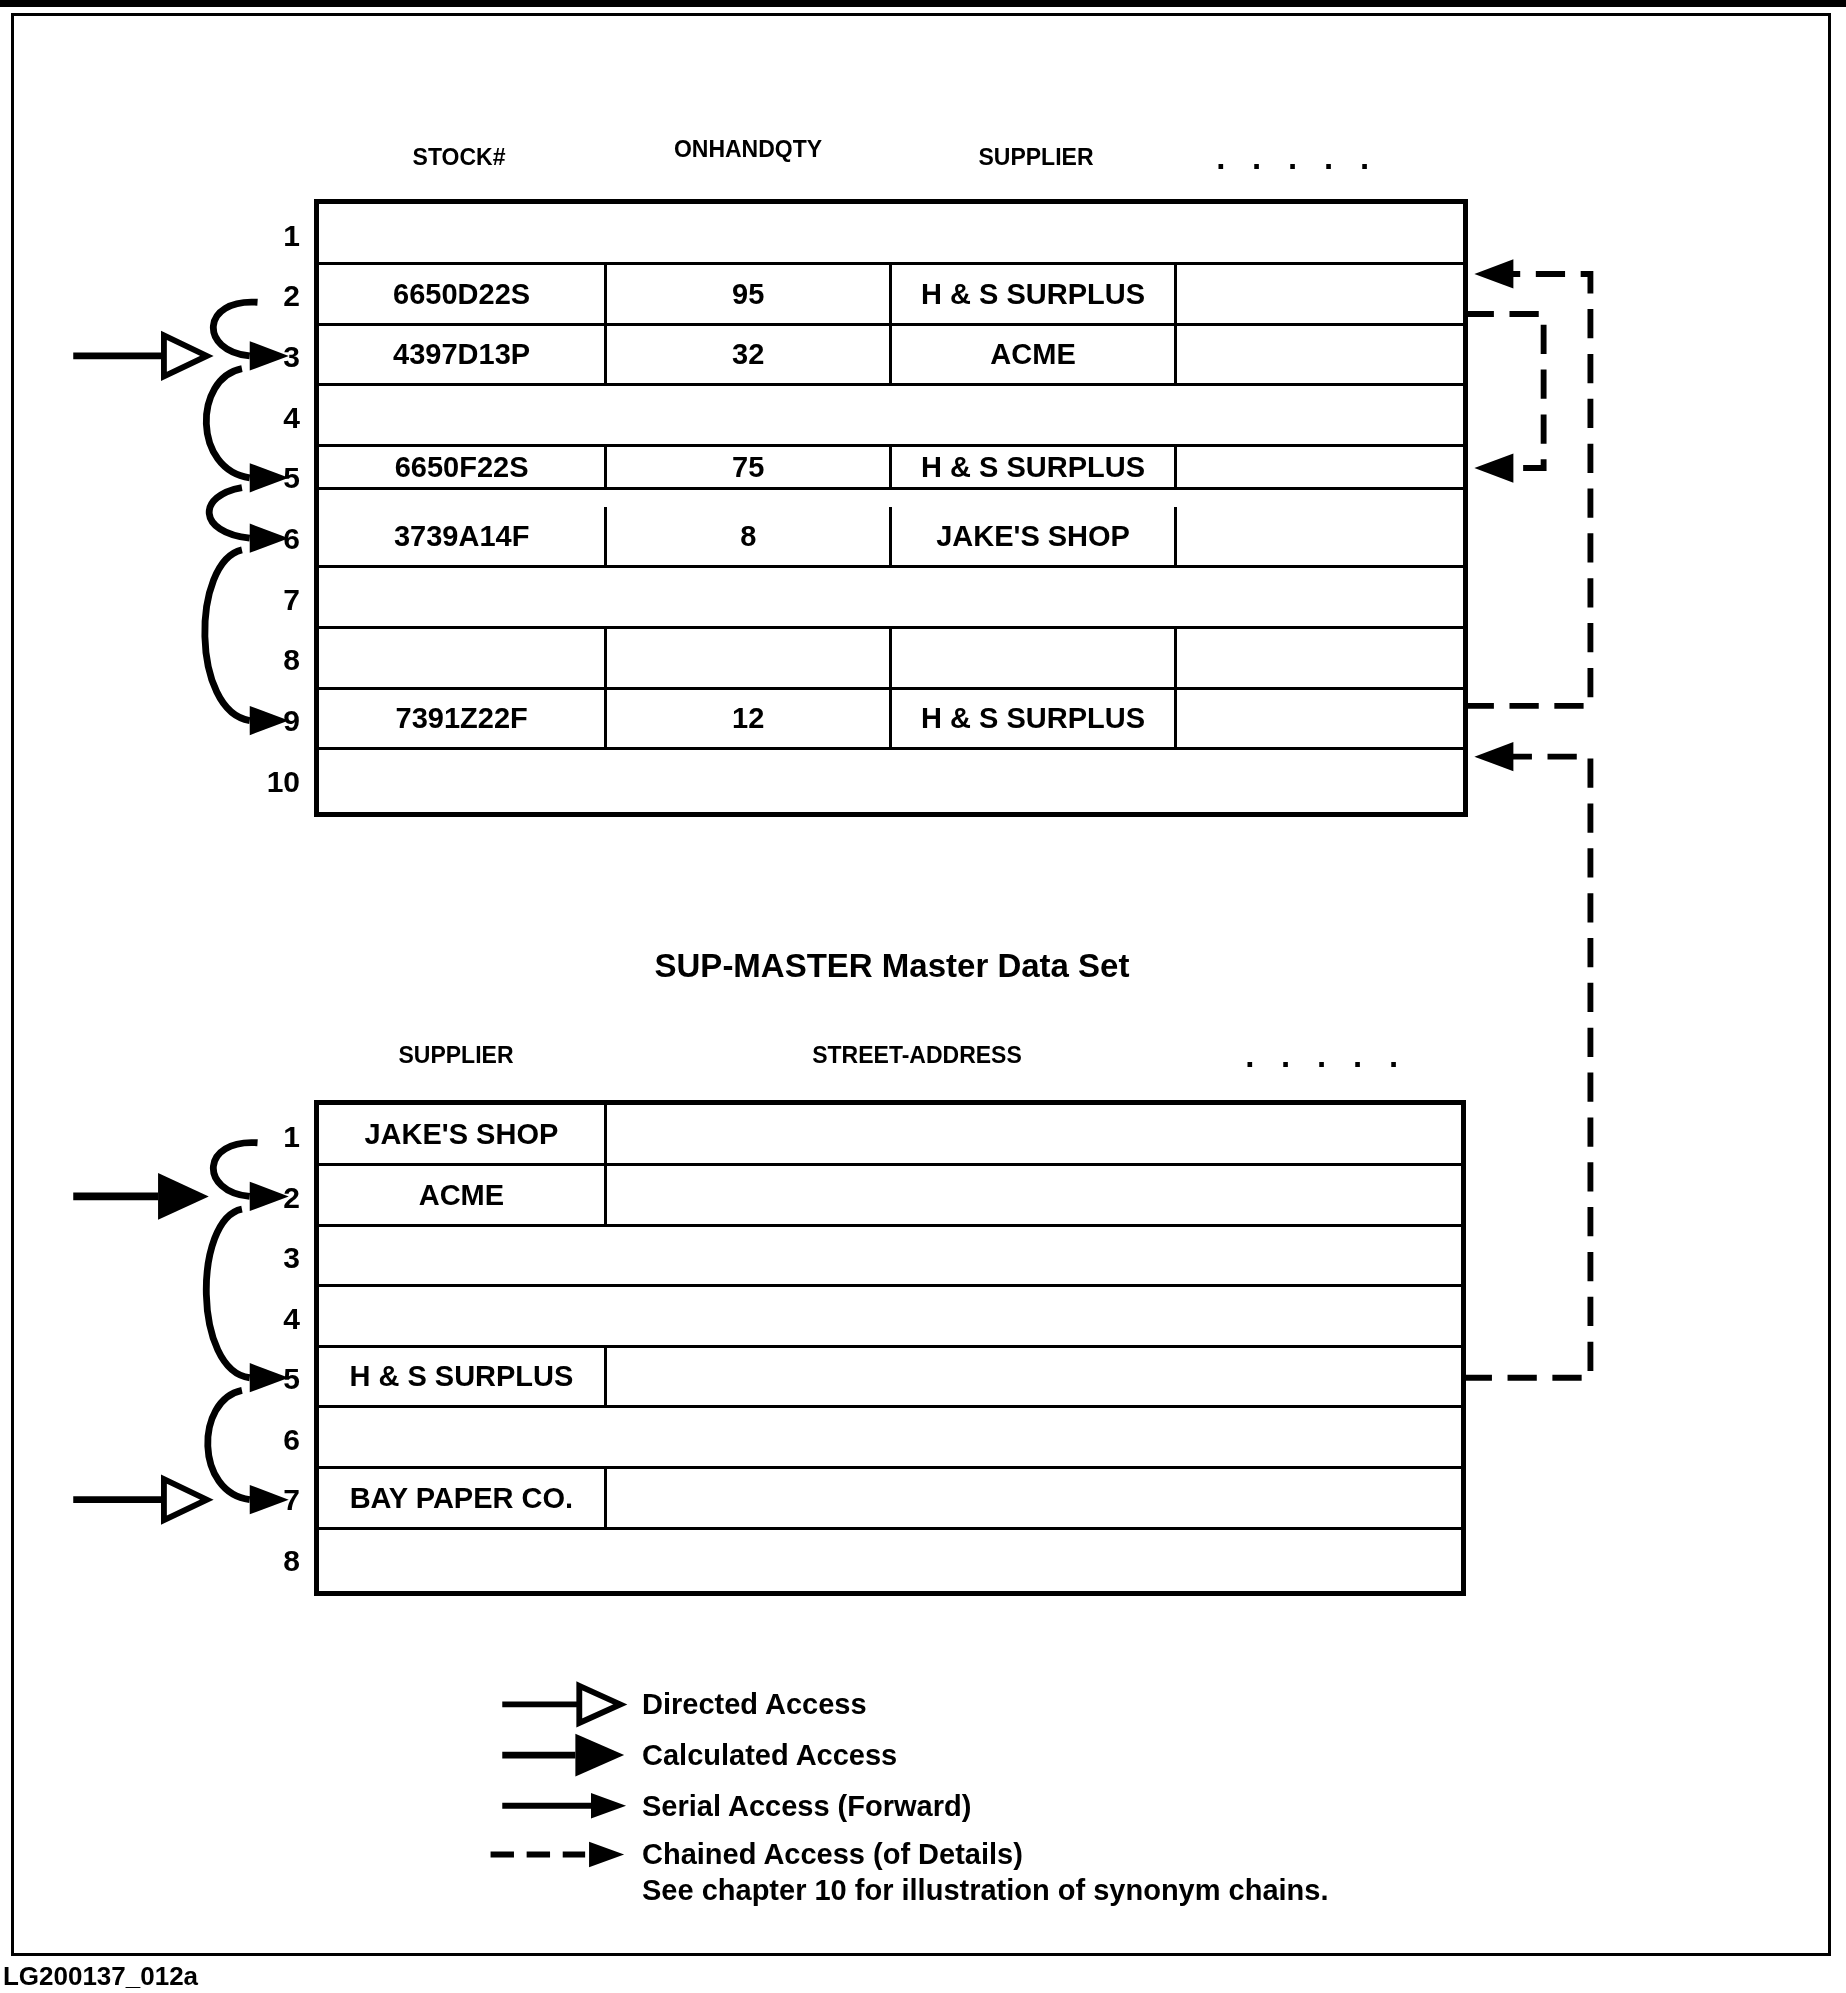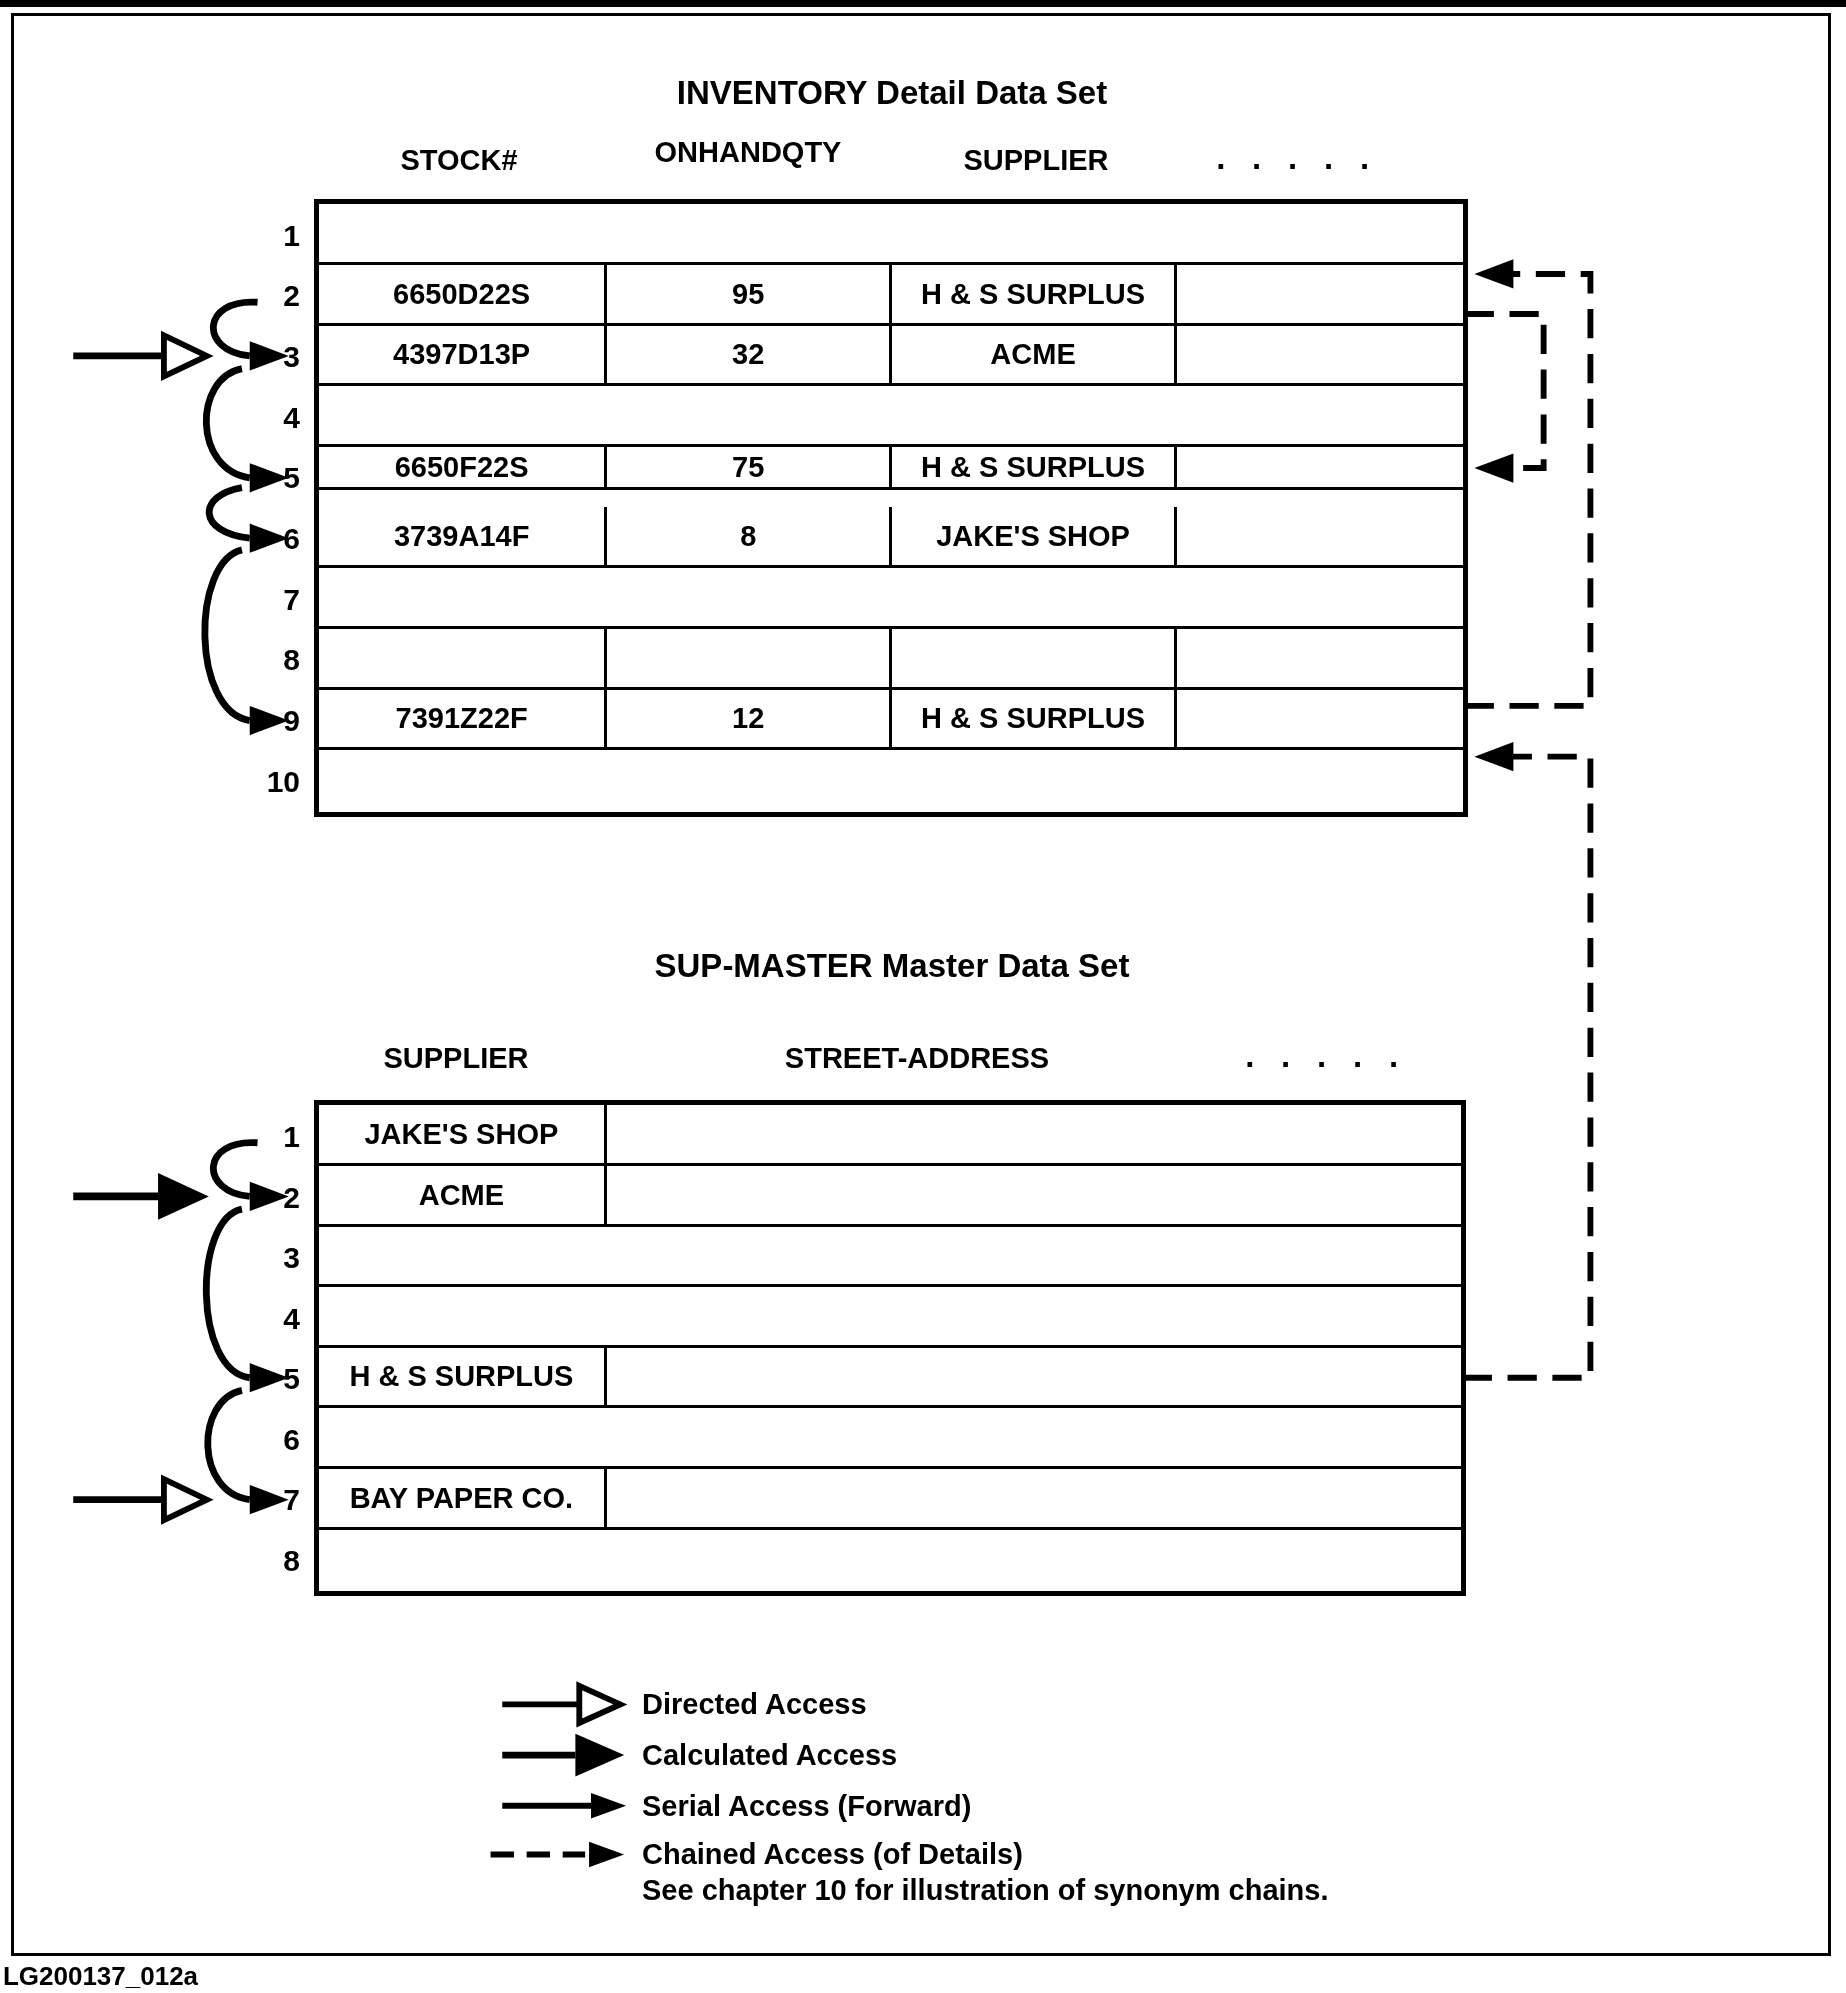--- a/index.html
+++ b/index.html
@@ -2,21 +2,21 @@
 <html><head>
 <meta charset="utf-8">
 <style>
   html,body{margin:0;padding:0;background:#fff;}
   #canvas{position:relative;width:1846px;height:1993px;background:#fff;overflow:hidden;
           font-family:"Liberation Sans", sans-serif;color:#000;}
   .top-rule{position:absolute;left:0;top:0;width:100%;height:6.8px;background:#000;}
   .figure-border{position:absolute;left:10.7px;top:12.7px;width:1820px;height:1943px;
                  border:3.9px solid #000;box-sizing:border-box;}
   .title{position:absolute;transform:translateX(-50%);font-weight:bold;font-size:33px;white-space:nowrap;}
-  .hdr{position:absolute;transform:translateX(-50%);font-weight:bold;font-size:29px;white-space:nowrap;}
+  .hdr{position:absolute;transform:translateX(-50%);font-weight:bold;font-size:23px;white-space:nowrap;}
   .hdr-dots{font-size:33px;letter-spacing:8.8px;}
   .table-frame{position:absolute;border:5.9px solid #000;box-sizing:border-box;background:#fff;}
   .t-row{position:absolute;left:0;width:100%;box-sizing:border-box;display:flex;}
   .t-sep{border-bottom:3.9px solid #000;}
   .t-cell{height:100%;display:flex;align-items:center;justify-content:center;
           box-sizing:border-box;font-weight:bold;font-size:29px;white-space:nowrap;}
   .t-div{border-right:3.9px solid #000;}
   .row-num{position:absolute;text-align:right;font-weight:bold;font-size:30px;}
   #arrow-layer{position:absolute;left:0;top:0;width:1846px;height:1993px;}
   .legend-label{position:absolute;left:642px;height:43px;line-height:43px;
@@ -27,21 +27,20 @@
   .figure-id{position:absolute;left:2.9px;top:1961px;font-weight:bold;font-size:26px;}
 </style>
 </head>
 <body>
 
 <div id="canvas">
 
   <div class="top-rule"></div>
   <div class="figure-border"></div>
 
-  <div class="title" style="left:892px;top:74px">INVENTORY Detail Data Set</div>
   <div class="title" style="left:892px;top:947px">SUP-MASTER Master Data Set</div>
 
   <div class="hdr" style="left:459px;top:144px">STOCK#</div>
   <div class="hdr" style="left:748px;top:136px">ONHANDQTY</div>
   <div class="hdr" style="left:1036px;top:144px">SUPPLIER</div>
   <div class="hdr hdr-dots" style="left:1297px;top:139px">. . . . .</div>
 
   <div class="hdr" style="left:456px;top:1042px">SUPPLIER</div>
   <div class="hdr" style="left:917px;top:1042px">STREET-ADDRESS</div>
   <div class="hdr hdr-dots" style="left:1326px;top:1037px">. . . . .</div>

